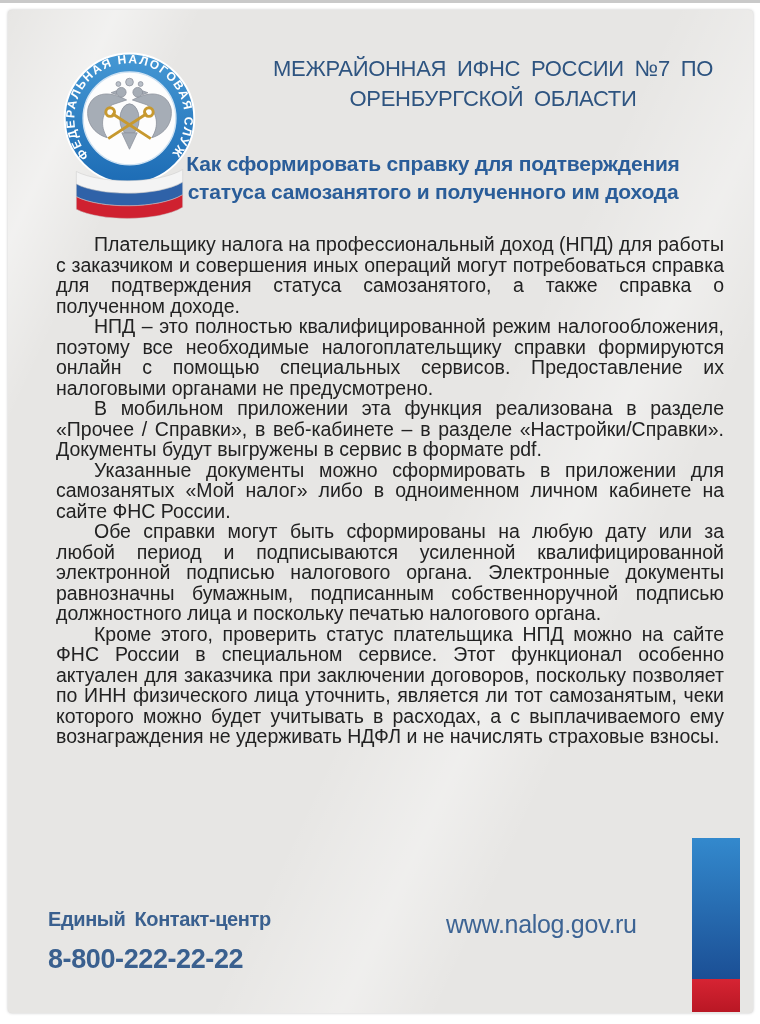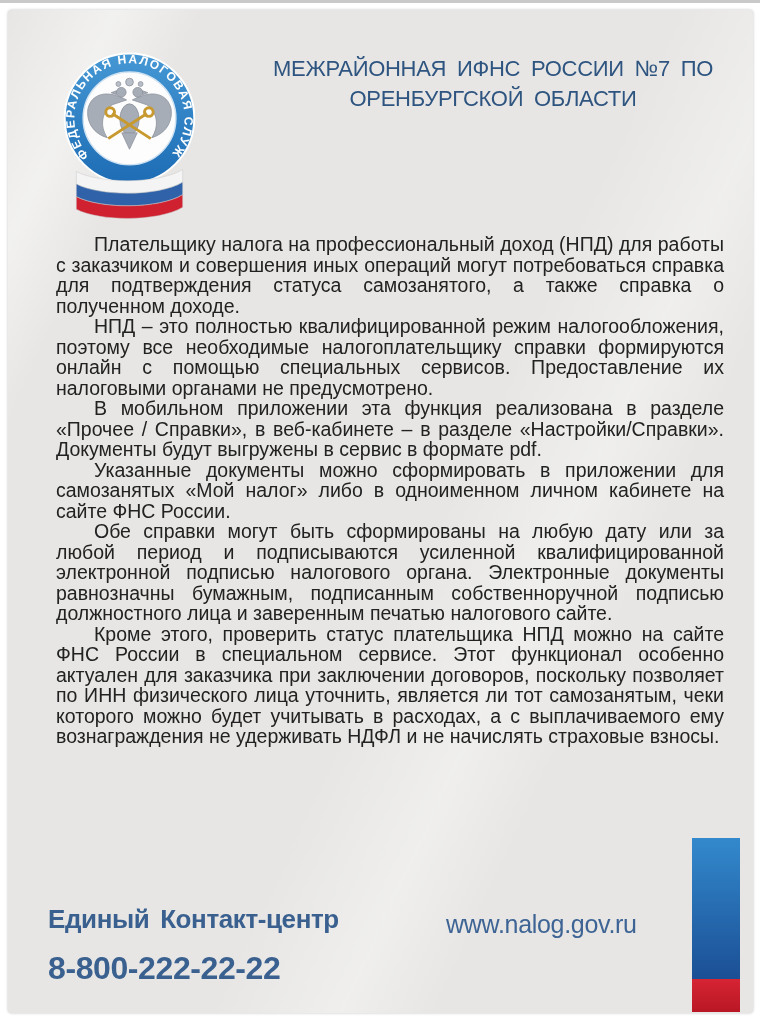--- a/index.html
+++ b/index.html
@@ -57,22 +57,22 @@
   .body-text p{
     margin:0;
     text-indent:38px;
   }
   .footer-contact{
     position:absolute;left:40px;top:892px;
     color:#3a608f;
     font-weight:bold;
     letter-spacing:-0.4px;
   }
-  .footer-contact .label{font-size:26px;line-height:34px;word-spacing:4px;}
-  .footer-contact .phone{font-size:32px;line-height:34px;margin-top:15px;}
+  .footer-contact .label{font-size:20px;line-height:34px;word-spacing:4px;}
+  .footer-contact .phone{font-size:27px;line-height:34px;margin-top:6px;}
   .website{
     position:absolute;left:438px;top:900px;
     color:#3d6494;
     font-size:25px;
     letter-spacing:-0.3px;
   }
   .stripe{
     position:absolute;left:684px;top:828px;width:48px;height:174px;
     display:flex;flex-direction:column;
   }
@@ -132,27 +132,28 @@
 
     <g stroke="#c9c9c9" stroke-width="0.5">
       <path d="M20,140 C45,153 105,153 130,138 L130,151 C105,166 45,166 20,153 Z" fill="#f4f4f4"></path>
       <path d="M20,153 C45,166 105,166 130,151 L130,164 C105,179 45,179 20,166 Z" fill="#2f62a8"></path>
       <path d="M20,166 C45,179 105,179 130,164 L130,177 C105,192 45,192 20,179 Z" fill="#cf2130"></path>
     </g>
   </svg>
 
   <div class="org-title">МЕЖРАЙОННАЯ ИФНС РОССИИ №7 ПО ОРЕНБУРГСКОЙ ОБЛАСТИ</div>
 
+  <div class="doc-title">Как сформировать справку для подтверждения статуса самозанятого и полученного им дохода</div>
 
   <div class="body-text">
     <p>Плательщику налога на профессиональный доход (НПД) для работы с заказчиком и совершения иных операций могут потребоваться справка для подтверждения статуса самозанятого, а также справка о полученном доходе.</p>
     <p>НПД – это полностью квалифицированной режим налогообложения, поэтому все необходимые налогоплательщику справки формируются онлайн с помощью специальных сервисов. Предоставление их налоговыми органами не предусмотрено.</p>
     <p>В мобильном приложении эта функция реализована в разделе «Прочее / Справки», в веб-кабинете – в разделе «Настройки/Справки». Документы будут выгружены в сервис в формате pdf.</p>
     <p>Указанные документы можно сформировать в приложении для самозанятых «Мой налог» либо в одноименном личном кабинете на сайте ФНС России.</p>
-    <p>Обе справки могут быть сформированы на любую дату или за любой период и подписываются усиленной квалифицированной электронной подписью налогового органа. Электронные документы равнозначны бумажным, подписанным собственноручной подписью должностного лица и заверенным печатью налогового сайте.</p>
+    <p>Обе справки могут быть сформированы на любую дату или за любой период и подписываются усиленной квалифицированной электронной подписью налогового органа. Электронные документы равнозначны бумажным, подписанным собственноручной подписью должностного лица и поскольку печатью налогового органа.</p>
     <p>Кроме этого, проверить статус плательщика НПД можно на сайте ФНС России в специальном сервисе. Этот функционал особенно актуален для заказчика при заключении договоров, поскольку позволяет по ИНН физического лица уточнить, является ли тот самозанятым, чеки которого можно будет учитывать в расходах, а с выплачиваемого ему вознаграждения не удерживать НДФЛ и не начислять страховые взносы.</p>
   </div>
 
   <div class="footer-contact">
     <div class="label">Единый Контакт-центр</div>
     <div class="phone">8-800-222-22-22</div>
   </div>
 
   <div class="website">www.nalog.gov.ru</div>
 

